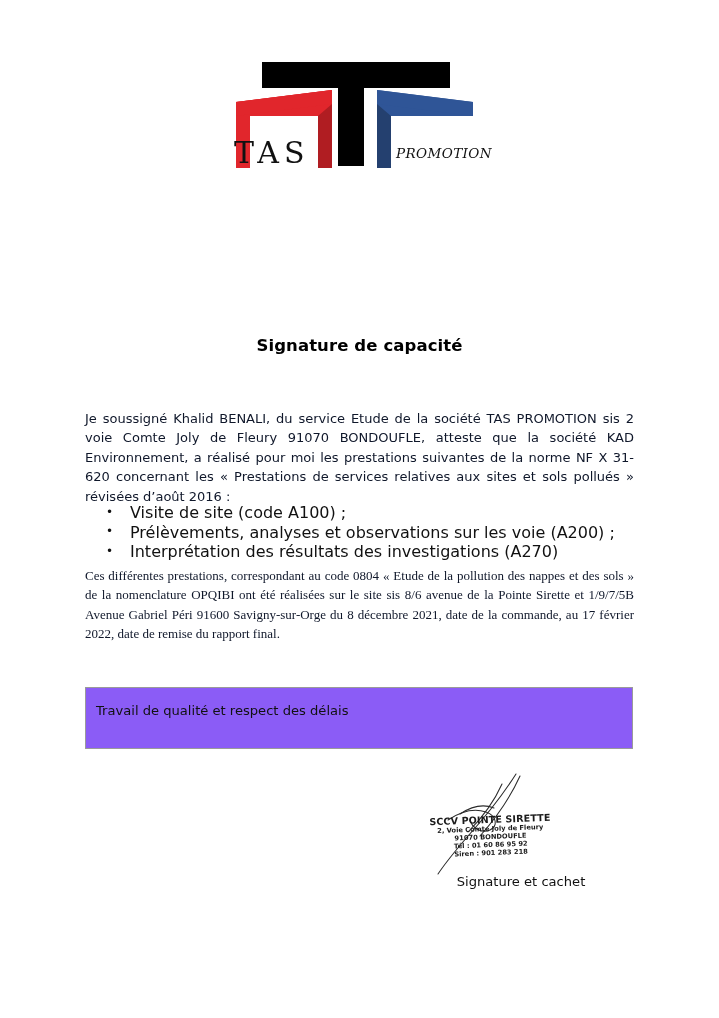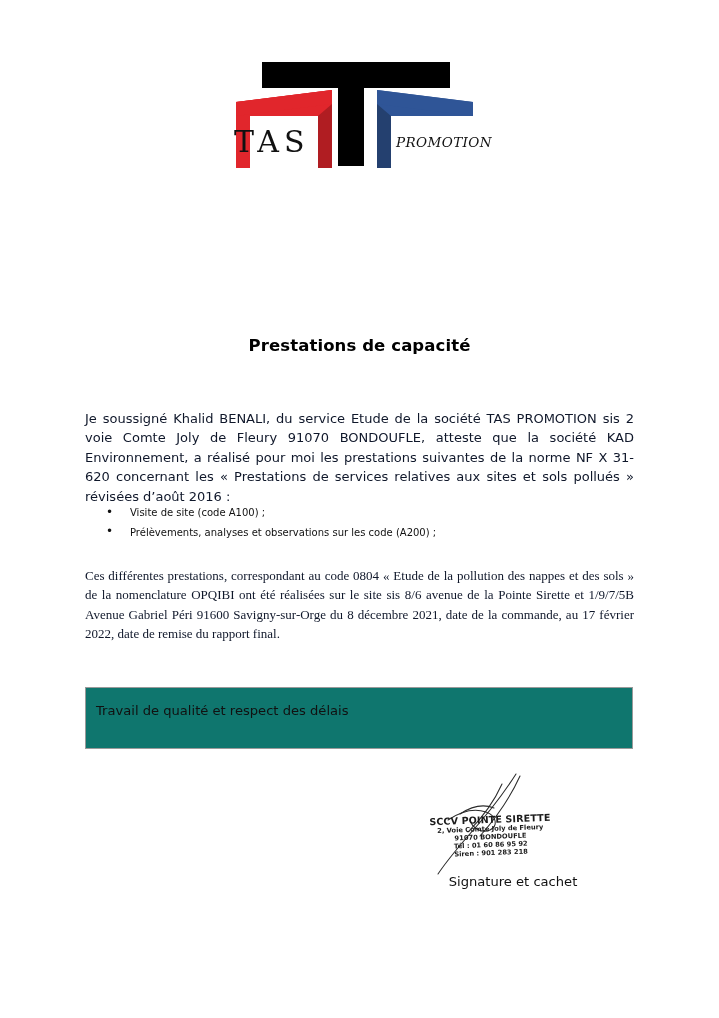--- a/index.html
+++ b/index.html
@@ -25,20 +25,21 @@
     left: 232px;
     top: 58px;
     width: 245px;
     height: 110px;
   }
   #logo-svg { display:block; width:245px; height:110px; }
   .logo-word {
     position: absolute;
     font-family: "DejaVu Serif", serif;
     color: #111111;
+    margin-top: 11px;
   }
   #logo-tas {
     left: 2px;
     top: 66px;
     font-size: 30px;
     letter-spacing: 5px;
     font-weight: 400;
   }
   #logo-promotion {
     left: 164px;
@@ -77,21 +78,21 @@
   #para-details { top: 566px; font-family: Liberation Serif, serif; }
 
   #bullet-list {
     position: absolute;
     left: 85px;
     top: 503px;
     width: 549px;
     margin: 0;
     padding: 0;
     list-style: none;
-    font-size: 10px;
+    font-size: 16px;
     line-height: 19.5px;
     color: #111111;
   }
   #bullet-list li {
     position: relative;
     padding-left: 45px;
   }
   #bullet-list li::before {
     content: "\2022";
     position: absolute;
@@ -110,21 +111,21 @@
 
   
   #comment-box {
     position: absolute;
     left: 85px;
     top: 687px;
     width: 548px;
     height: 62px;
     border: 1px solid #9a9a9a;
     box-sizing: border-box;
-    background: #0f766e;
+    background: #8b5cf6;
   }
   #comment-text {
     position: absolute;
     left: 10px;
     top: 15px;
     font-size: 13.1px;
     color: #111111;
   }
 
   
@@ -159,21 +160,21 @@
     white-space: nowrap;
   }
   .stamp-line {
     font-size: 6.7px;
     font-weight: bold;
     line-height: 8.1px;
     white-space: nowrap;
   }
   #signature-caption {
     position: absolute;
-    left: 0;
+    left: 8px;
     top: 112px;
     width: 230px;
     text-align: center;
     font-size: 13.1px;
     color: #111111;
   }
 </style>
 </head>
 <body>
 
@@ -204,27 +205,28 @@
         <polygon points="159,58 145,46 145,110 159,110" fill="#24406F"></polygon>
         <polygon points="241,44 145,32 145,46 241,58" fill="#2F5597"></polygon>
       </g>
 
       <polygon points="30,4 218,4 218,30 132,30 132,108 106,108 106,30 30,30" fill="#000000"></polygon>
     </svg>
     <div class="logo-word" id="logo-tas">TAS</div>
     <div class="logo-word" id="logo-promotion">PROMOTION</div>
   </div>
 
-  <div id="doc-title">Prestations de capacité</div>
+  <div id="doc-title">Signature de capacité</div>
 
   <div class="body-text" id="para-intro">Je soussigné Khalid BENALI, du service Etude de la société TAS PROMOTION sis 2 voie Comte Joly de Fleury 91070 BONDOUFLE, atteste que la société KAD Environnement, a réalisé pour moi les prestations suivantes de la norme NF X 31-620 concernant les « Prestations de services relatives aux sites et sols pollués » révisées d’août 2016 :</div>
 
   <ul id="bullet-list">
     <li>Visite de site (code A100) ;</li>
-    <li>Prélèvements, analyses et observations sur les code (A200) ;</li>
+    <li>Prélèvements, analyses et observations sur les voie (A200) ;</li>
+    <li>Interprétation des résultats des investigations (A270)</li>
   </ul>
 
   <div class="body-text" id="para-details">Ces différentes prestations, correspondant au code 0804 « Etude de la pollution des nappes et des sols » de la nomenclature OPQIBI ont été réalisées sur le site sis 8/6 avenue de la Pointe Sirette et 1/9/7/5B Avenue Gabriel Péri 91600 Savigny-sur-Orge du 8 décembre 2021, date de la commande, au 17 février 2022, date de remise du rapport final.</div>
 
 
   <div id="comment-box">
     <div id="comment-text">Travail de qualité et respect des délais</div>
   </div>
 
   <div id="signature-area">

